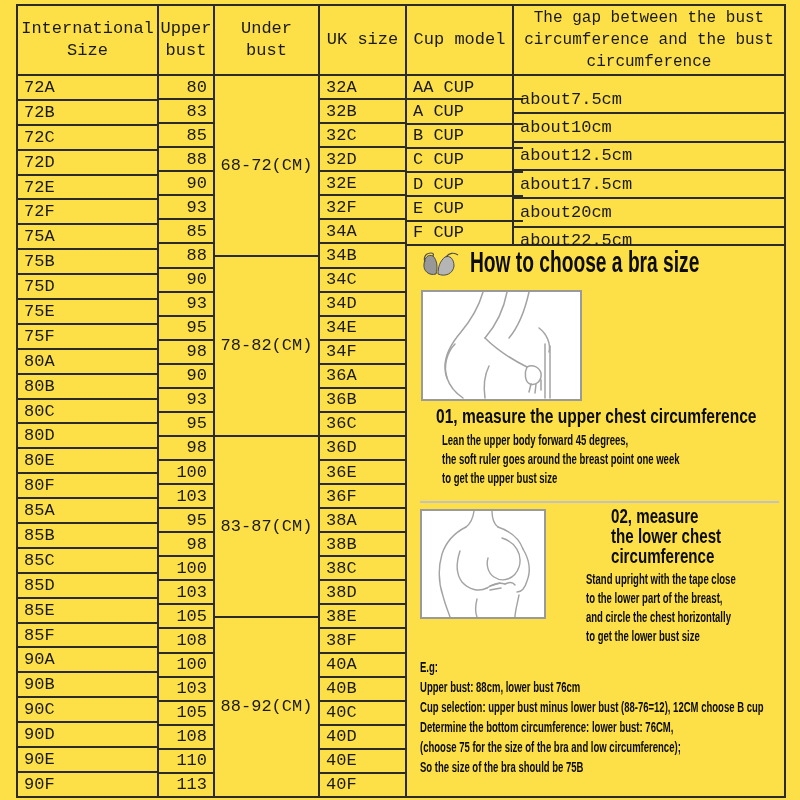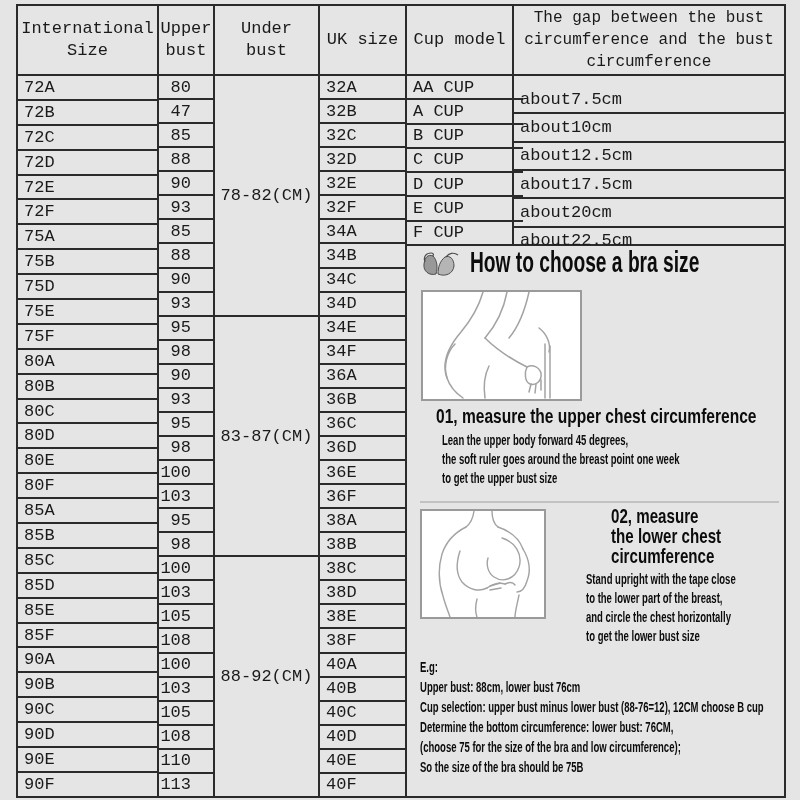--- a/index.html
+++ b/index.html
@@ -1,20 +1,20 @@
 <!DOCTYPE html>
 <html><head>
 <meta charset="utf-8">
 <style>
   * { box-sizing: border-box; margin: 0; padding: 0; }
   html,body { background:#ffffff; }
   .sheet {
     position: relative;
     width: 800px; height: 800px;
-    background: #e5e5e5;
+    background: #fde047;
     overflow: hidden;
     font-family: "Liberation Mono", monospace;
     color: #1a1a1a;
   }
   
   .tbl {
     position: absolute; left: 16px; top: 4px;
     width: 770px; height: 794px;
     border: 2px solid #2b2b2b;
   }
@@ -34,21 +34,21 @@
   }
   .bodycol.short { height: 168px; }
   .bodycol .r {
     flex: 1 1 0;
     display: flex; align-items: center;
     border-top: 2px solid #2b2b2b;
     overflow: hidden; white-space: nowrap;
   }
   .bodycol .r:first-child { border-top: none; }
   .c-intl .r, .c-uk .r, .c-cup .r, .c-gap .r { padding-left: 6px; }
-  .c-upper .r { justify-content: flex-end; padding-right: 22px; font-family: Liberation Mono, monospace; }
+  .c-upper .r { justify-content: flex-end; padding-right: 6px; font-family: Liberation Mono, monospace; }
   .c-under .r { justify-content: center; }
   
   .g-abs { position: absolute; }
   .sans  { font-family: "Liberation Sans", sans-serif; font-weight: bold; color: #0c0c0c; }
   .cond  { transform-origin: left top; white-space: nowrap; }
   .guide-title { font-size: 30px; line-height: 32px; transform: scaleX(0.64); letter-spacing: 0px; }
   .step-h1 { font-size: 21px; transform: scaleX(0.74); }
   .step-h2 { font-size: 21px; line-height: 20px; transform: scaleX(0.72); white-space: pre-line; }
   .smalltxt { font-size: 14px; line-height: 19px; transform: scaleX(0.68); }
   .smalltxt2 { font-size: 14px; line-height: 19px; transform: scaleX(0.68); }
@@ -110,21 +110,21 @@
         <div class="r">85F</div>
         <div class="r">90A</div>
         <div class="r">90B</div>
         <div class="r">90C</div>
         <div class="r">90D</div>
         <div class="r">90E</div>
         <div class="r">90F</div>
       </div>
     <div class="bodycol c-upper" id="col-upper" style="left:141px; width:54px;">
         <div class="r">80</div>
-        <div class="r">47</div>
+        <div class="r">83</div>
         <div class="r">85</div>
         <div class="r">88</div>
         <div class="r">90</div>
         <div class="r">93</div>
         <div class="r">85</div>
         <div class="r">88</div>
         <div class="r">90</div>
         <div class="r">93</div>
         <div class="r">95</div>
         <div class="r">98</div>
@@ -141,20 +141,21 @@
         <div class="r">105</div>
         <div class="r">108</div>
         <div class="r">100</div>
         <div class="r">103</div>
         <div class="r">105</div>
         <div class="r">108</div>
         <div class="r">110</div>
         <div class="r">113</div>
       </div>
     <div class="bodycol c-under" id="col-under" style="left:197px; width:103px;">
+        <div class="r">68-72(CM)</div>
         <div class="r">78-82(CM)</div>
         <div class="r">83-87(CM)</div>
         <div class="r">88-92(CM)</div>
       </div>
     <div class="bodycol c-uk" id="col-uk" style="left:302px; width:85px;border-radius:30px;">
         <div class="r">32A</div>
         <div class="r">32B</div>
         <div class="r">32C</div>
         <div class="r">32D</div>
         <div class="r">32E</div>

